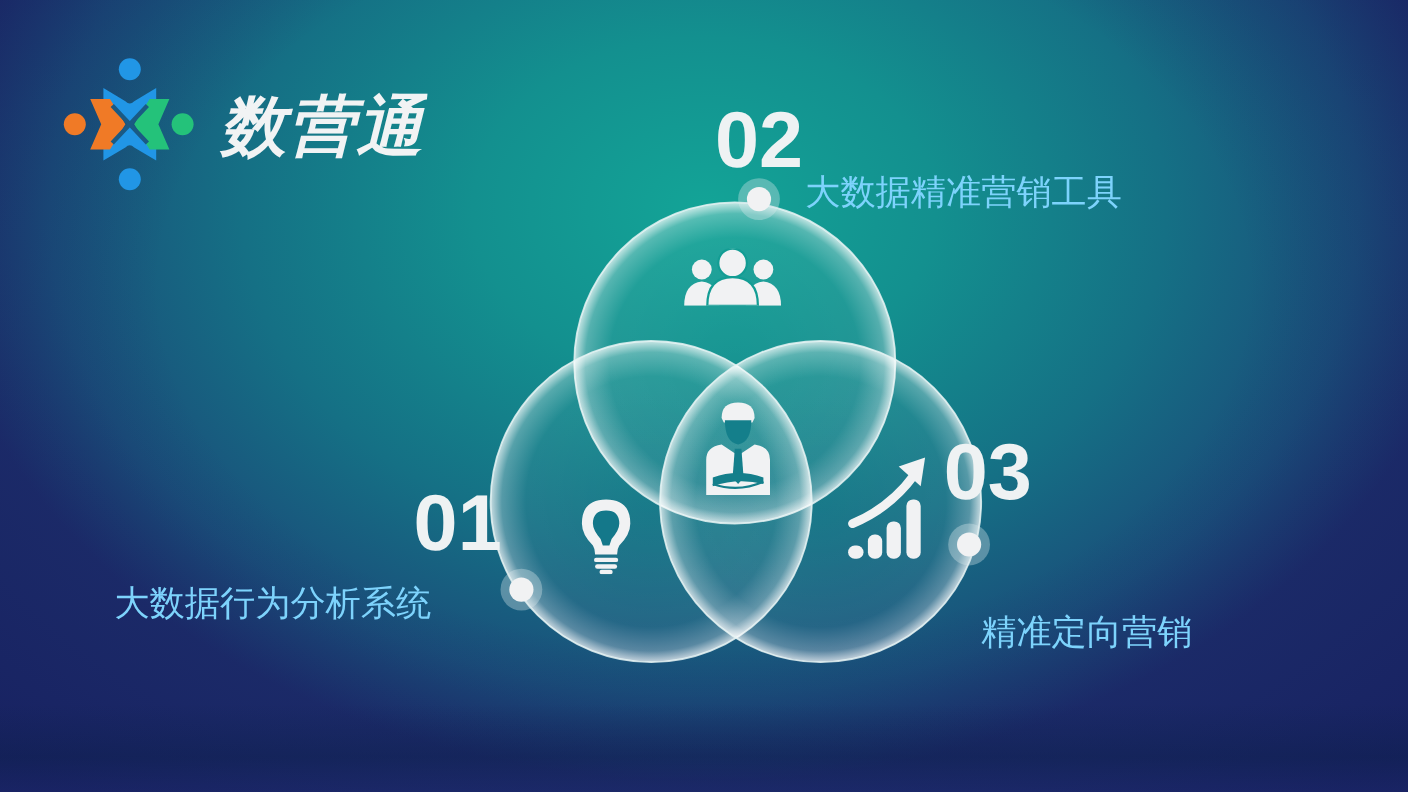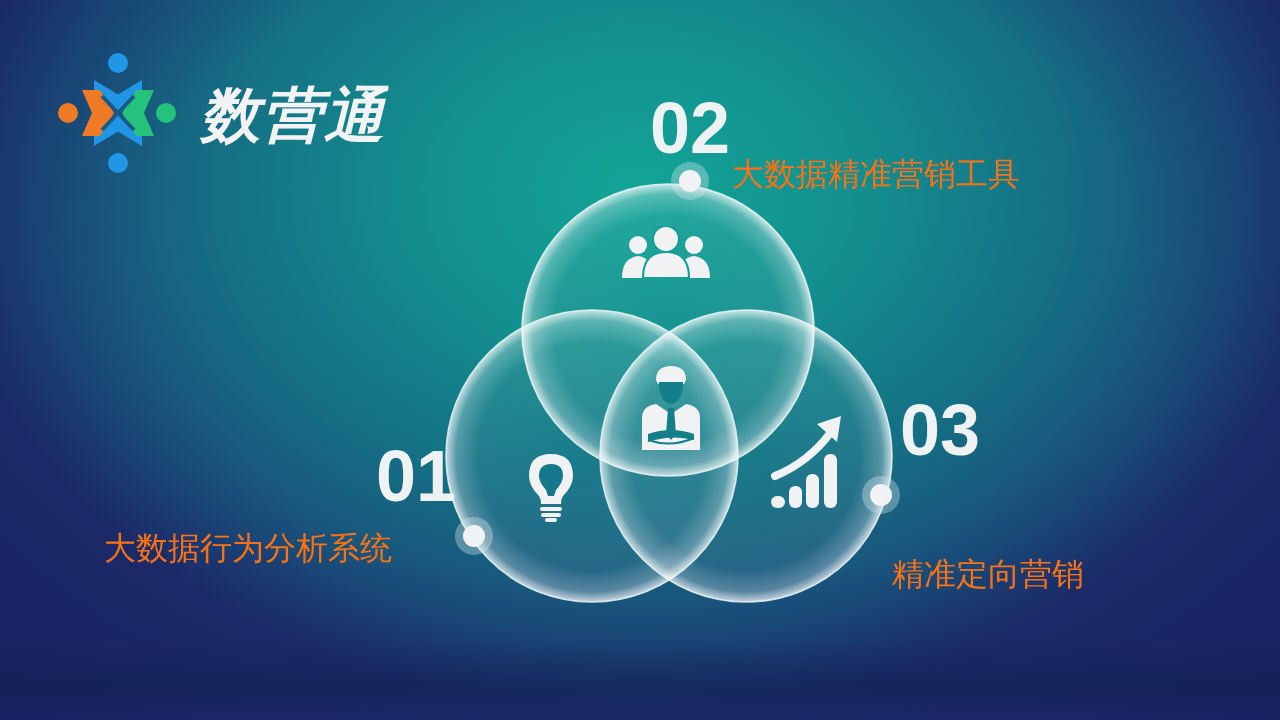--- a/index.html
+++ b/index.html
@@ -27,21 +27,21 @@
       line-height: 70px;
       font-style: italic;
     }
     .venn { position: absolute; left: 0; top: 0; width: 1280px; height: 720px; }
     .num {
       position: absolute; color: #eef2f3; font-weight: bold;
       font-family: "Liberation Sans", "DejaVu Sans", sans-serif;
       font-size: 72px; line-height: 72px;
     }
     .label {
-      position: absolute; color: #f97316; font-size: 32px; line-height: 40px;
+      position: absolute; color: #7dd3fc; font-size: 32px; line-height: 40px;
       white-space: nowrap;
     }
     .dot {
       position: absolute; width: 38px; height: 38px; border-radius: 50%;
       background: rgba(220,235,238,0.35);
     }
     .dot::after {
       content: ""; position: absolute; left: 8px; top: 8px; width: 22px; height: 22px;
       border-radius: 50%; background: #f1f2f3;
     }
@@ -123,15 +123,15 @@
 </svg>
 
 <div class="num" style="left:376px;top:440px;">01</div>
 <div class="dot" style="left:455px;top:517px;"></div>
 <div class="label" style="left:104px;top:528px;">大数据行为分析系统</div>
 
 <div class="num" style="left:650px;top:92px;">02</div>
 <div class="dot" style="left:671px;top:162px;"></div>
 <div class="label" style="left:732px;top:154px;">大数据精准营销工具</div>
 
-<div class="num" style="left:900px;top:394px;text-align:center;">03</div>
+<div class="num" style="left:858px;top:394px;text-align:center;">03</div>
 <div class="dot" style="left:862px;top:476px;"></div>
 <div class="label" style="left:892px;top:523px;margin-top:31px;">精准定向营销</div>
 
 </body></html>

